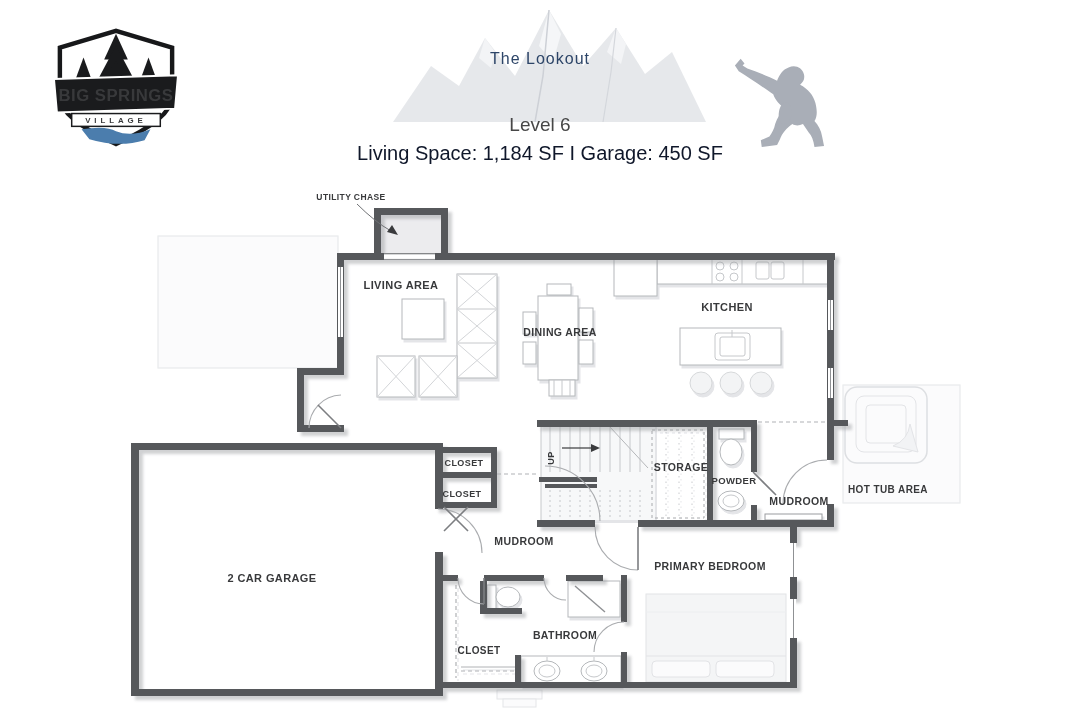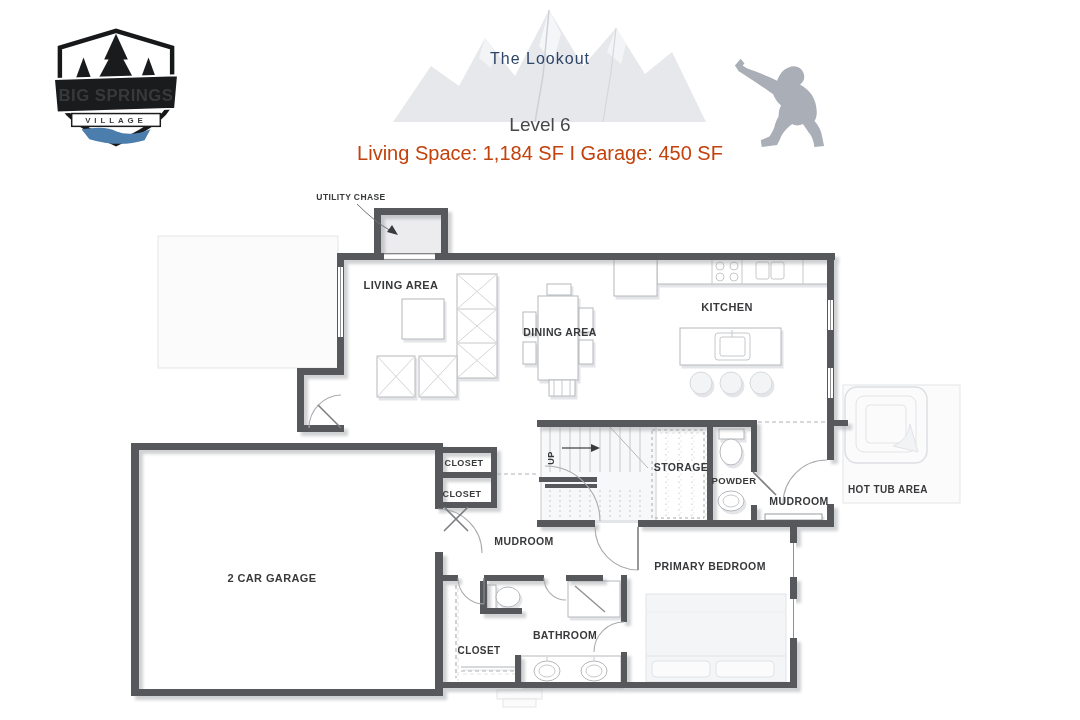--- a/index.html
+++ b/index.html
@@ -3,21 +3,21 @@
 <meta charset="utf-8">
 <style>
   html,body{margin:0;padding:0;background:#ffffff;}
   #page{position:relative;width:1080px;height:720px;background:#fff;overflow:hidden;
         font-family:"Liberation Sans", sans-serif;}
   .hdr-title{position:absolute;left:0;right:0;top:50px;text-align:center;
 0    font-size:46px;letter-spacing:1px;color:#2d4568;font-weight:500;}
   .hdr-level{position:absolute;left:0;right:0;top:114px;text-align:center;
     font-size:19px;color:#474747;}
   .hdr-stats{position:absolute;left:0;right:0;top:142px;text-align:center;
-    font-size:20px;color:#c2410c;}
+    font-size:20px;color:#0f172a;}
   .abs{position:absolute;}
   svg text{font-family:"Liberation Sans", sans-serif;font-weight:bold;fill:#38393b;}
   .walls{filter:drop-shadow(4px 4px 1.5px rgba(150,152,158,0.45));}
   .furn{filter:drop-shadow(2.5px 3px 0px rgba(225,226,230,0.9));}
   .w{fill:#56585b;}
   .fs{fill:#ffffff;stroke:#b5b8bb;stroke-width:1;}
   .lt{stroke:#c6c8cb;stroke-width:1;fill:none;}
   .xln{stroke:#d3d5d8;stroke-width:1;fill:none;}
   .ghost{fill:#fbfbfc;stroke:#e8eaec;stroke-width:1.2;}
   .door{stroke:#aaacaf;stroke-width:1.1;fill:none;}

